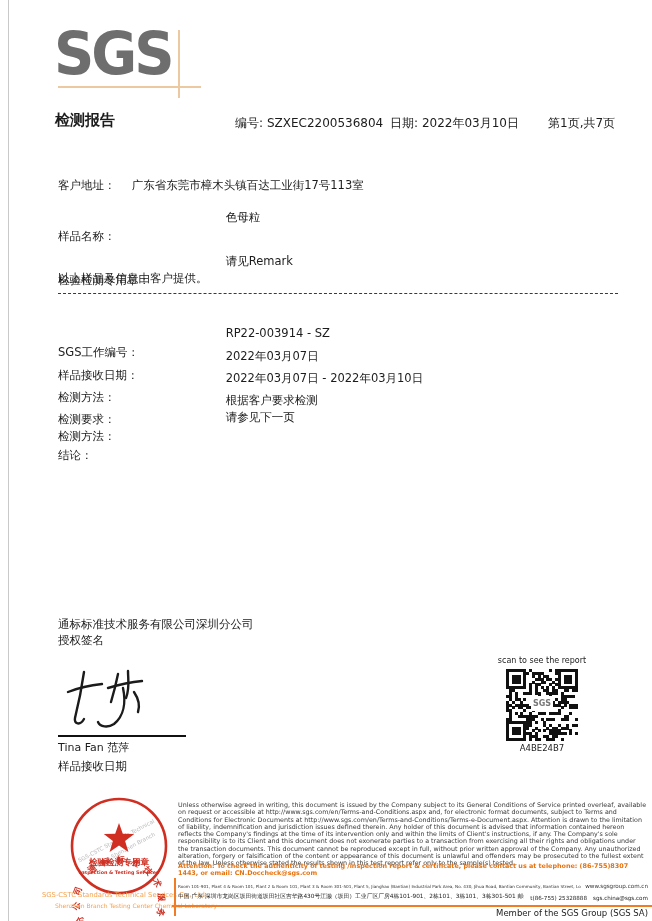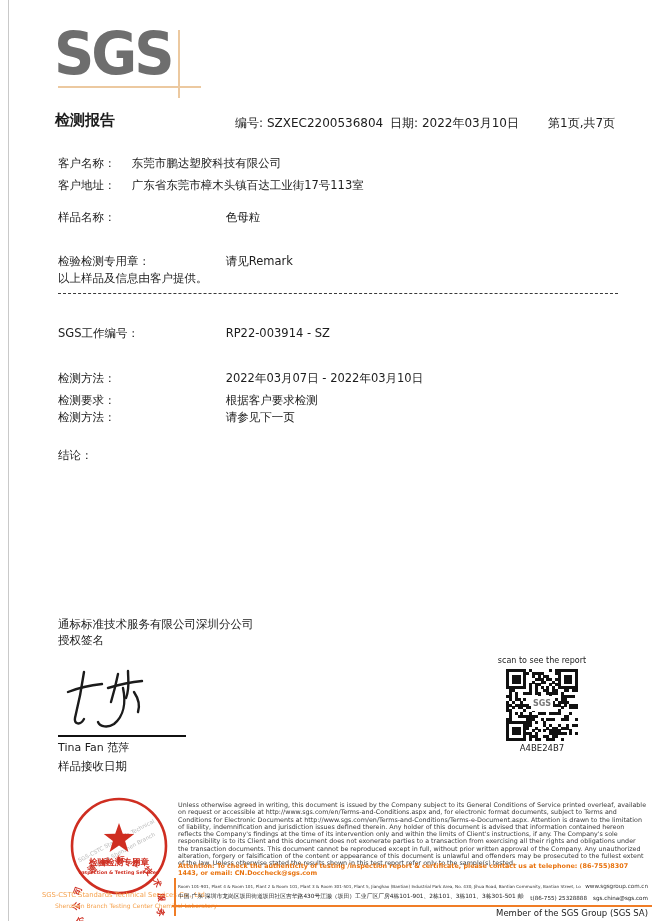--- a/index.html
+++ b/index.html
@@ -18,21 +18,21 @@
   .doc-title{left:55px;top:111px;font-size:15px;font-weight:bold;}
   .hmeta{top:115px;font-size:12px;white-space:nowrap;}
   .hm-no{left:235px;}
   .hm-date{left:390px;}
   .hm-page{left:548px;}
 
   
   .row{left:58px;font-size:11.5px;white-space:nowrap;}
   .lbl{display:inline-block;vertical-align:top;}
   .w1 .lbl{width:70px;}
-  .w2 .lbl{width:164px;}
+  .w2 .lbl{width:164px;margin-top:19px;}
   .dash{left:58px;top:293px;width:560px;border-top:1px dashed #3a3a3a;}
   .conclusion{left:222px;top:448px;width:398px;font-size:11.5px;line-height:17px;white-space:normal;}
 
   
   .sig-company{left:58px;top:617px;font-size:11.5px;}
   .sig-auth{left:58px;top:633px;font-size:11.5px;}
   .sig-img{left:60px;top:658px;}
   .sig-line{left:58px;top:735px;width:128px;height:2px;background:#111;}
   .sig-name{left:58px;top:740px;font-size:11px;}
   .sig-role{left:58px;top:759px;font-size:11.5px;}
@@ -86,43 +86,43 @@
   <div class="abs hmeta hm-no">
     <span>编号:</span>
     <span>SZXEC2200536804</span>
   </div>
   <div class="abs hmeta hm-date">
     <span>日期:</span>
     <span>2022年03月10日</span>
   </div>
   <div class="abs hmeta hm-page">第1页,共7页</div>
 
-  <div class="abs row w1" style="top:156px">
-    <span class="lbl">客户名称：</span>
-    <span>东莞市鹏达塑胶科技有限公司</span>
-  </div>
   <div class="abs row w1" style="top:178px">
     <span class="lbl">客户地址：</span>
     <span>广东省东莞市樟木头镇百达工业街17号113室</span>
   </div>
 
   <div class="abs row w2" style="top:210px">
     <span class="lbl">样品名称：</span>
     <span>色母粒</span>
   </div>
   <div class="abs row w2" style="top:254px">
     <span class="lbl">检验检测专用章：</span>
     <span>请见Remark</span>
   </div>
   <div class="abs row" style="top:271px">以上样品及信息由客户提供。</div>
   <div class="abs dash"></div>
 
   <div class="abs row w2" style="top:326px">
     <span class="lbl">SGS工作编号：</span>
     <span>RP22-003914 - SZ</span>
+  </div>
+  <div class="abs row w2" style="top:349px">
+    <span class="lbl">样品接收日期：</span>
+    <span>2022年03月07日</span>
   </div>
   <div class="abs row w2" style="top:371px">
     <span class="lbl">检测方法：</span>
     <span>2022年03月07日 - 2022年03月10日</span>
   </div>
   <div class="abs row w2" style="top:393px">
     <span class="lbl">检测要求：</span>
     <span>根据客户要求检测</span>
   </div>
   <div class="abs row w2" style="top:410px">

